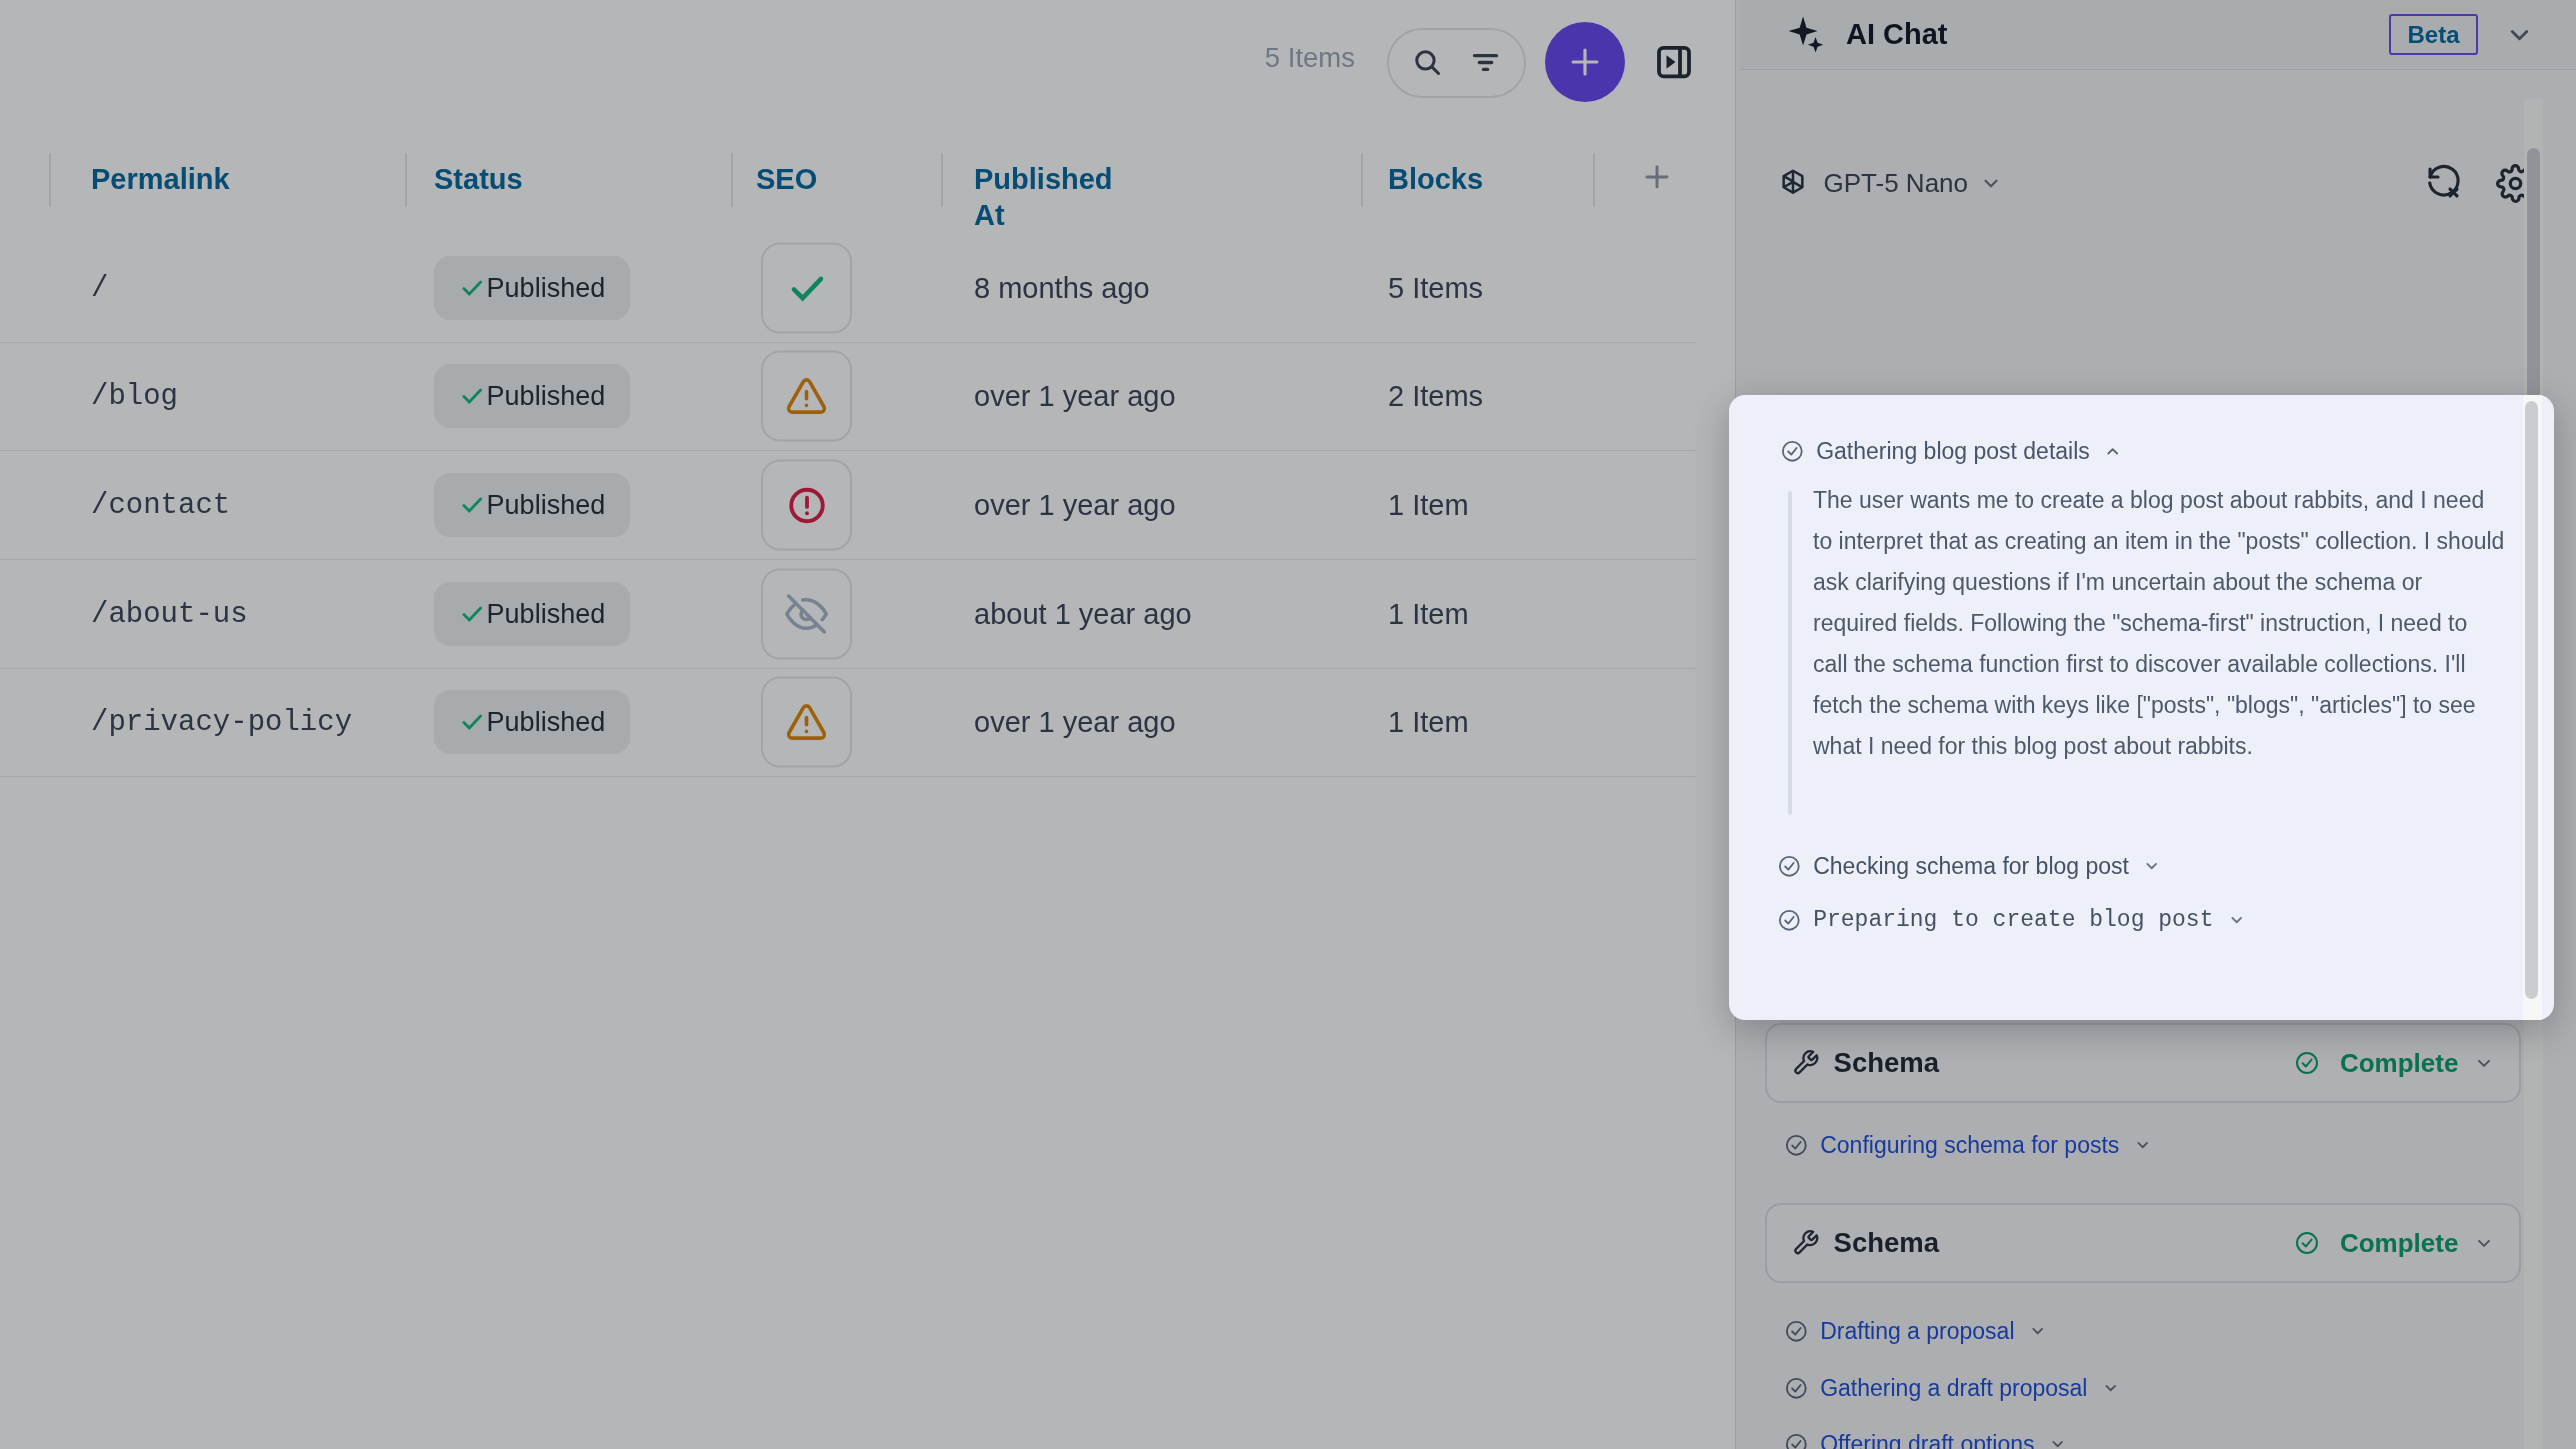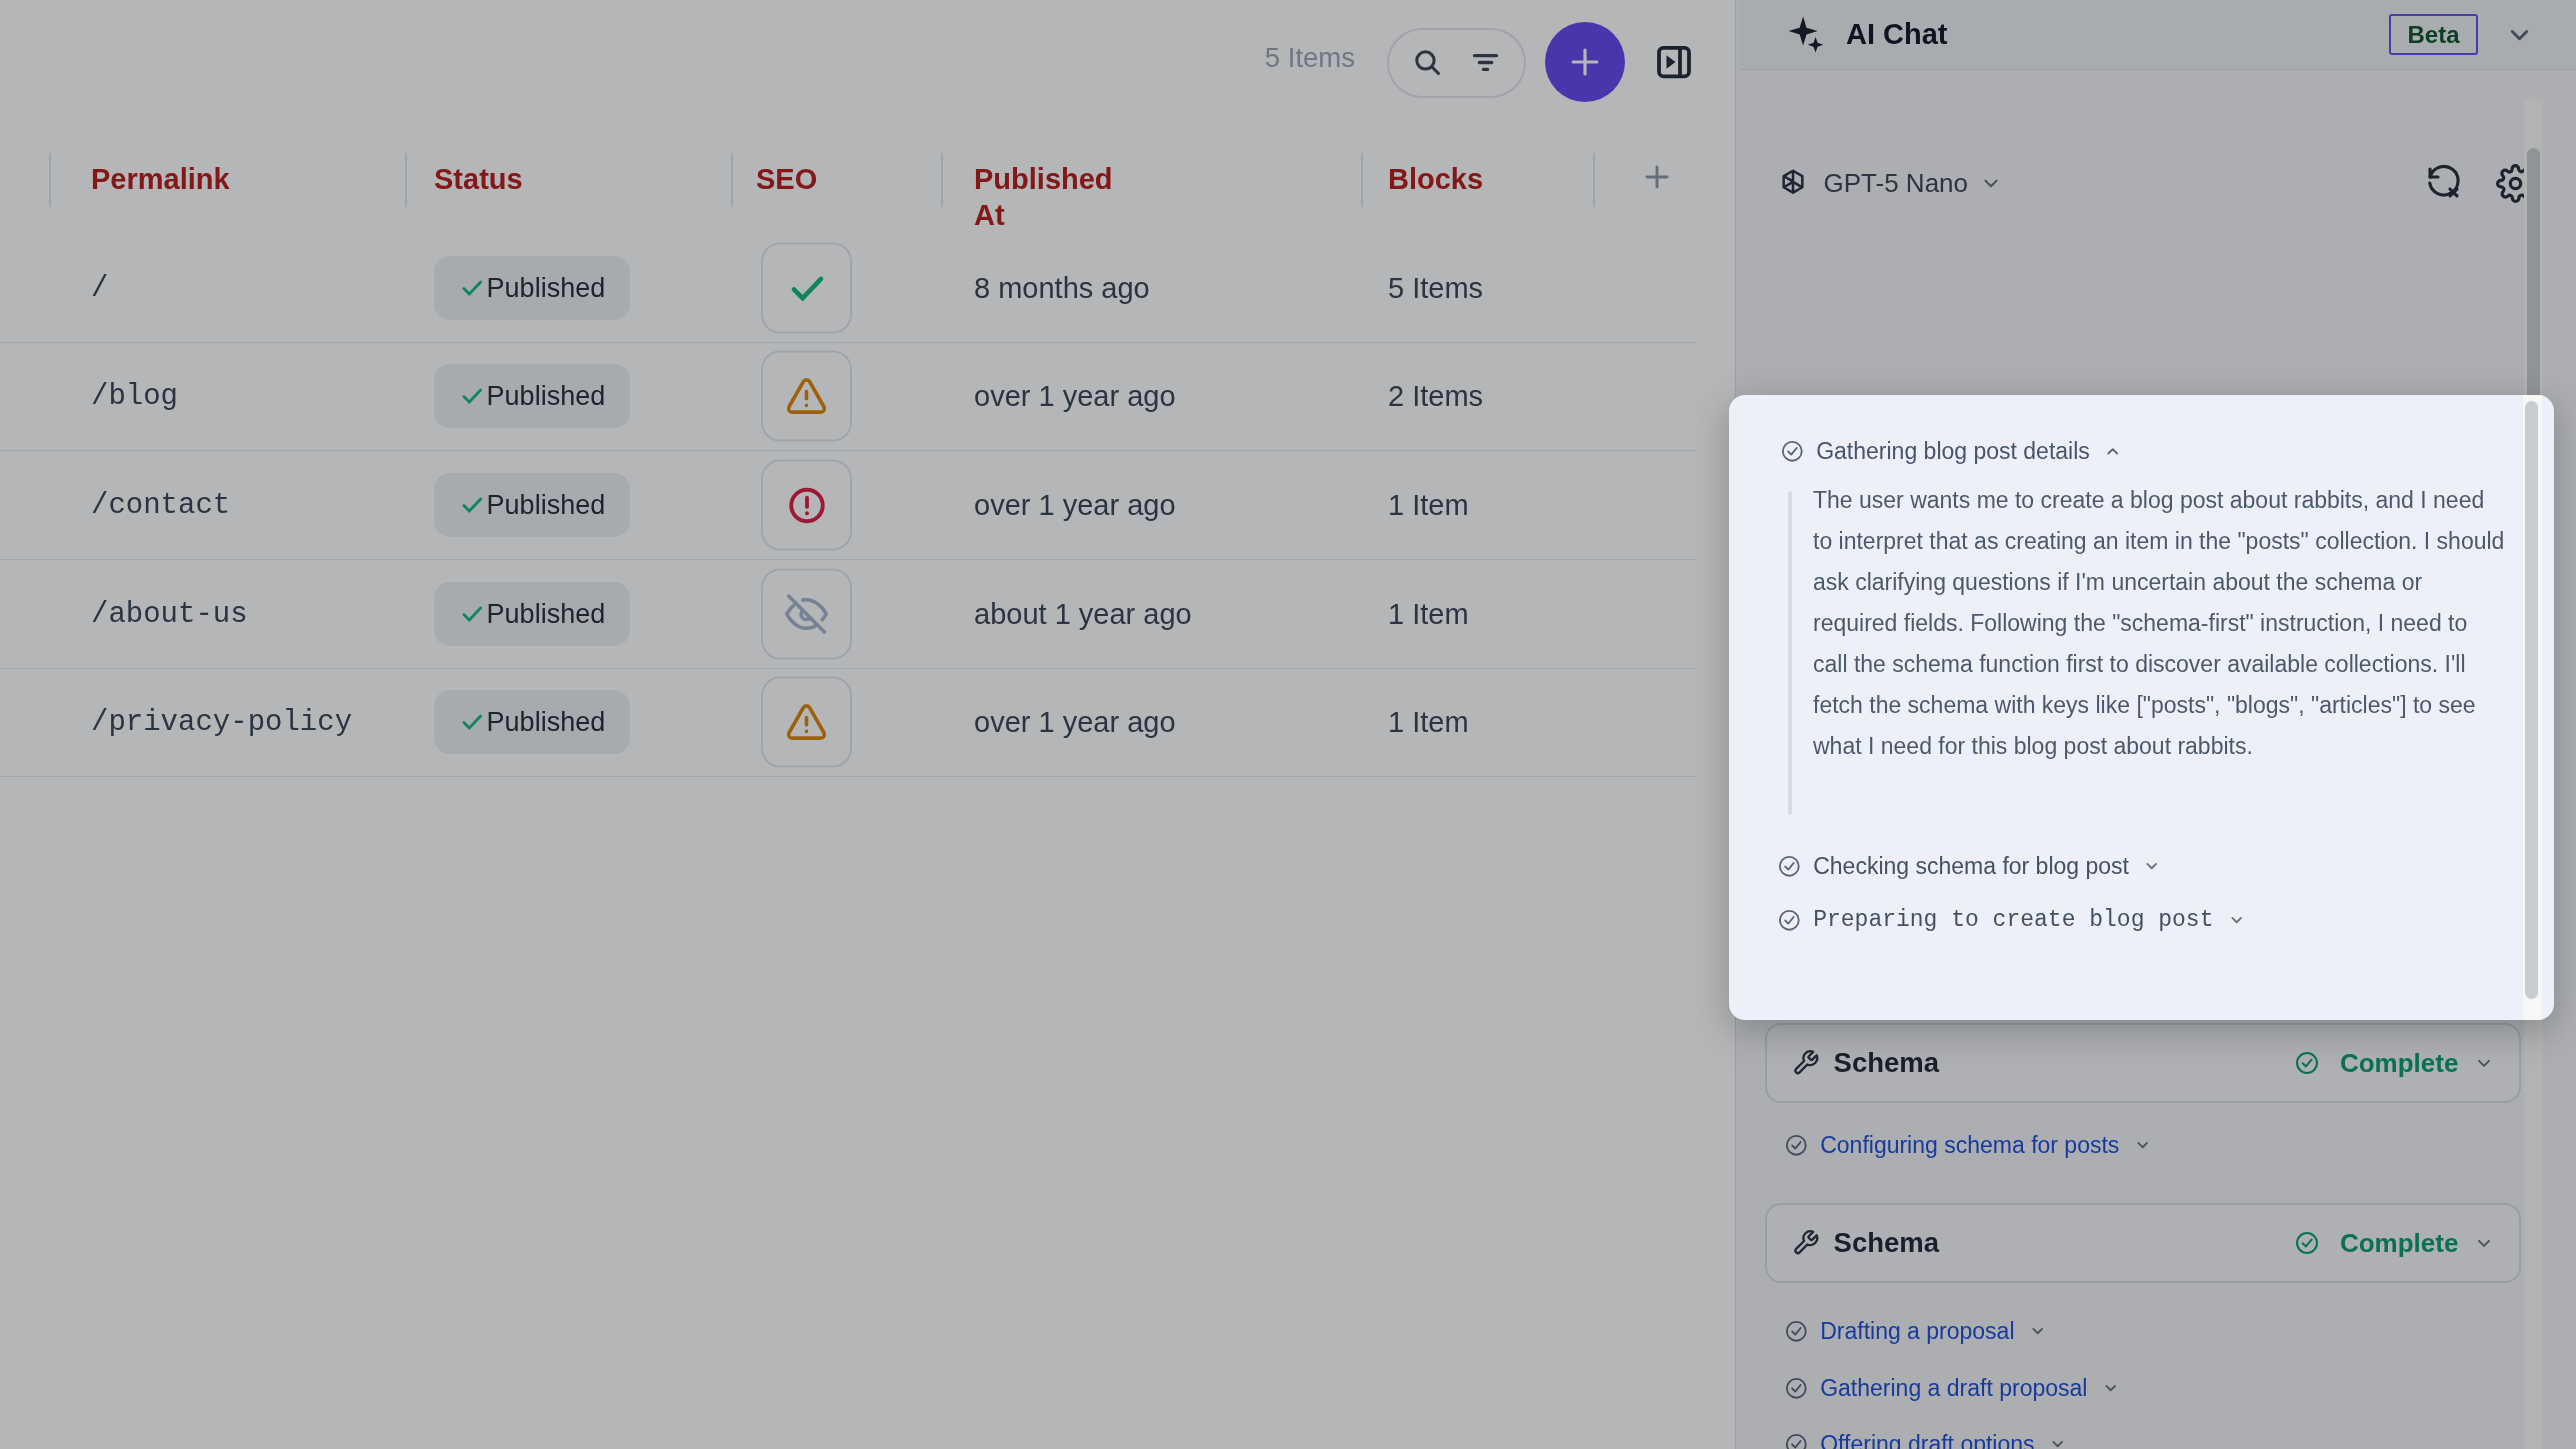--- a/index.html
+++ b/index.html
@@ -14,21 +14,21 @@
     font-size:27.5px; color:#9aa6b6; }
   .search-filter-pill { position:absolute; left:1387px; top:27.5px; width:139px; height:70px;
     border:2.2px solid #e2e4e8; border-radius:35px; background:#fff;
     display:flex; align-items:center; justify-content:center; gap:24.6px; color:#3b4754; }
   .add-button { position:absolute; left:1545px; top:22.4px; width:80px; height:80px; border-radius:50%;
     background:#6847f0; display:flex; align-items:center; justify-content:center; color:#fff; border:none; }
   .panel-toggle { position:absolute; left:1655px; top:43px; width:38px; height:38px; color:#222c3a;
     display:flex; align-items:center; justify-content:center; background:none; border:none; }
 
   .thead { position:absolute; top:0; left:0; }
-  .th { position:absolute; top:161px; height:36px; line-height:36px; font-size:29px; font-weight:700; color:#b91c1c; }
+  .th { position:absolute; top:161px; height:36px; line-height:36px; font-size:29px; font-weight:700; color:#0369a1; }
   .th-sep { position:absolute; top:153px; width:2.2px; height:54px; background:#e2e5ea; }
   .th-plus { position:absolute; top:161px; left:1641px; color:#8d97a5; }
 
   .trow { position:absolute; left:0; width:1697px; height:109px; border-bottom:1.4px solid #e6e8ec; }
   .cell-permalink { position:absolute; left:91px; top:50%; transform:translateY(-50%);
     font-family:"Liberation Mono","DejaVu Sans Mono",monospace; font-size:29px; color:#3a4658; }
   .status-pill { position:absolute; left:434px; top:50%; transform:translateY(-50%);
     height:64px; padding:0 24.6px; border-radius:16px; background:#edeff3;
     display:inline-flex; align-items:center; gap:2px; font-size:27px; color:#242e3c; }
   .seo-btn { position:absolute; left:761px; top:50%; transform:translateY(-50%); width:91px; height:91px;
@@ -39,21 +39,21 @@
 
   .c-green { color:#10b981; } .c-orange { color:#dd860a; } .c-red { color:#e11d48; } .c-eye { color:#a7b5ca; }
 
   
   #chat-panel { position:absolute; left:1735px; top:0; width:841px; height:1449px;
     background:#f2f4f6; border-left:1.4px solid #dadde2; }
   .chat-header { position:absolute; left:4px; top:0; width:100%; height:70px; background:#eef1f4;
     border-bottom:1.4px solid #dcdfe4; display:flex; align-items:center; padding:0 46px; }
   .chat-title { font-size:29px; font-weight:700; color:#111827; margin-left:19px; }
   .sparkle { color:#171f2b; }
-  .beta-badge { margin-left:auto; border:2.9px solid #6c4ced; color:#14532d; border-radius:3px;
+  .beta-badge { margin-left:auto; border:2.9px solid #6c4ced; color:#0369a1; border-radius:3px;
     padding:4.3px 16px; font-size:24px; font-weight:700; }
   .hdr-chevron { margin-left:27.5px; color:#5b6572; }
 
   .model-row { position:absolute; left:0; top:136px; width:100%; height:94px;
     display:flex; align-items:center; padding:0 41px; }
   .model-name { font-size:26px; color:#3b4554; margin-left:14.5px; }
   .model-chevron { margin-left:11.6px; color:#6b7280; }
   .model-actions { margin-left:auto; display:flex; align-items:center; gap:33px; color:#242e3c; }
 
   .user-bubble { position:absolute; left:75px; top:239px; width:710px; min-height:135px;

